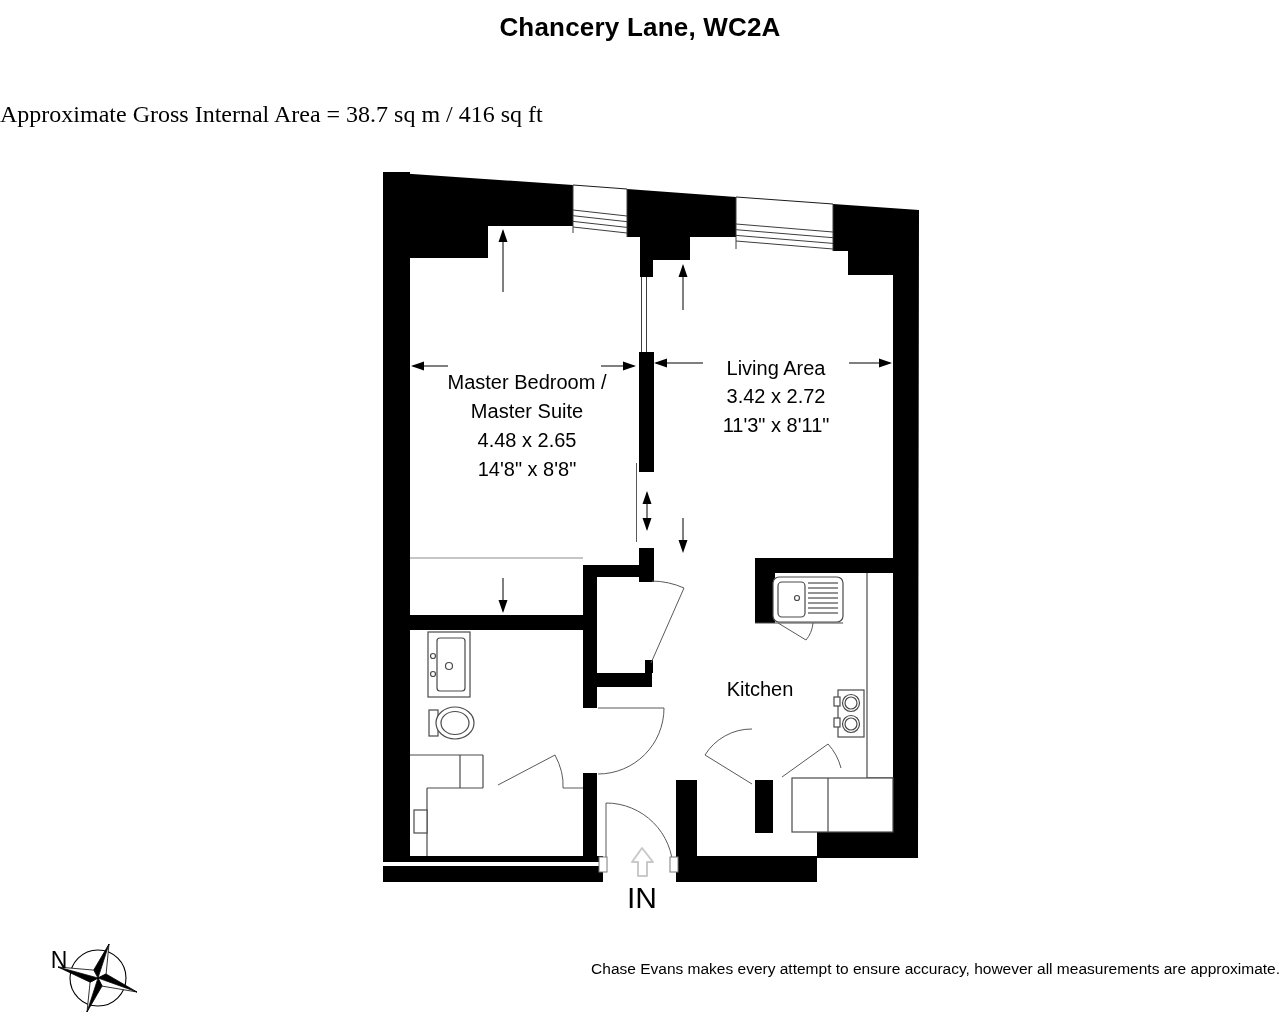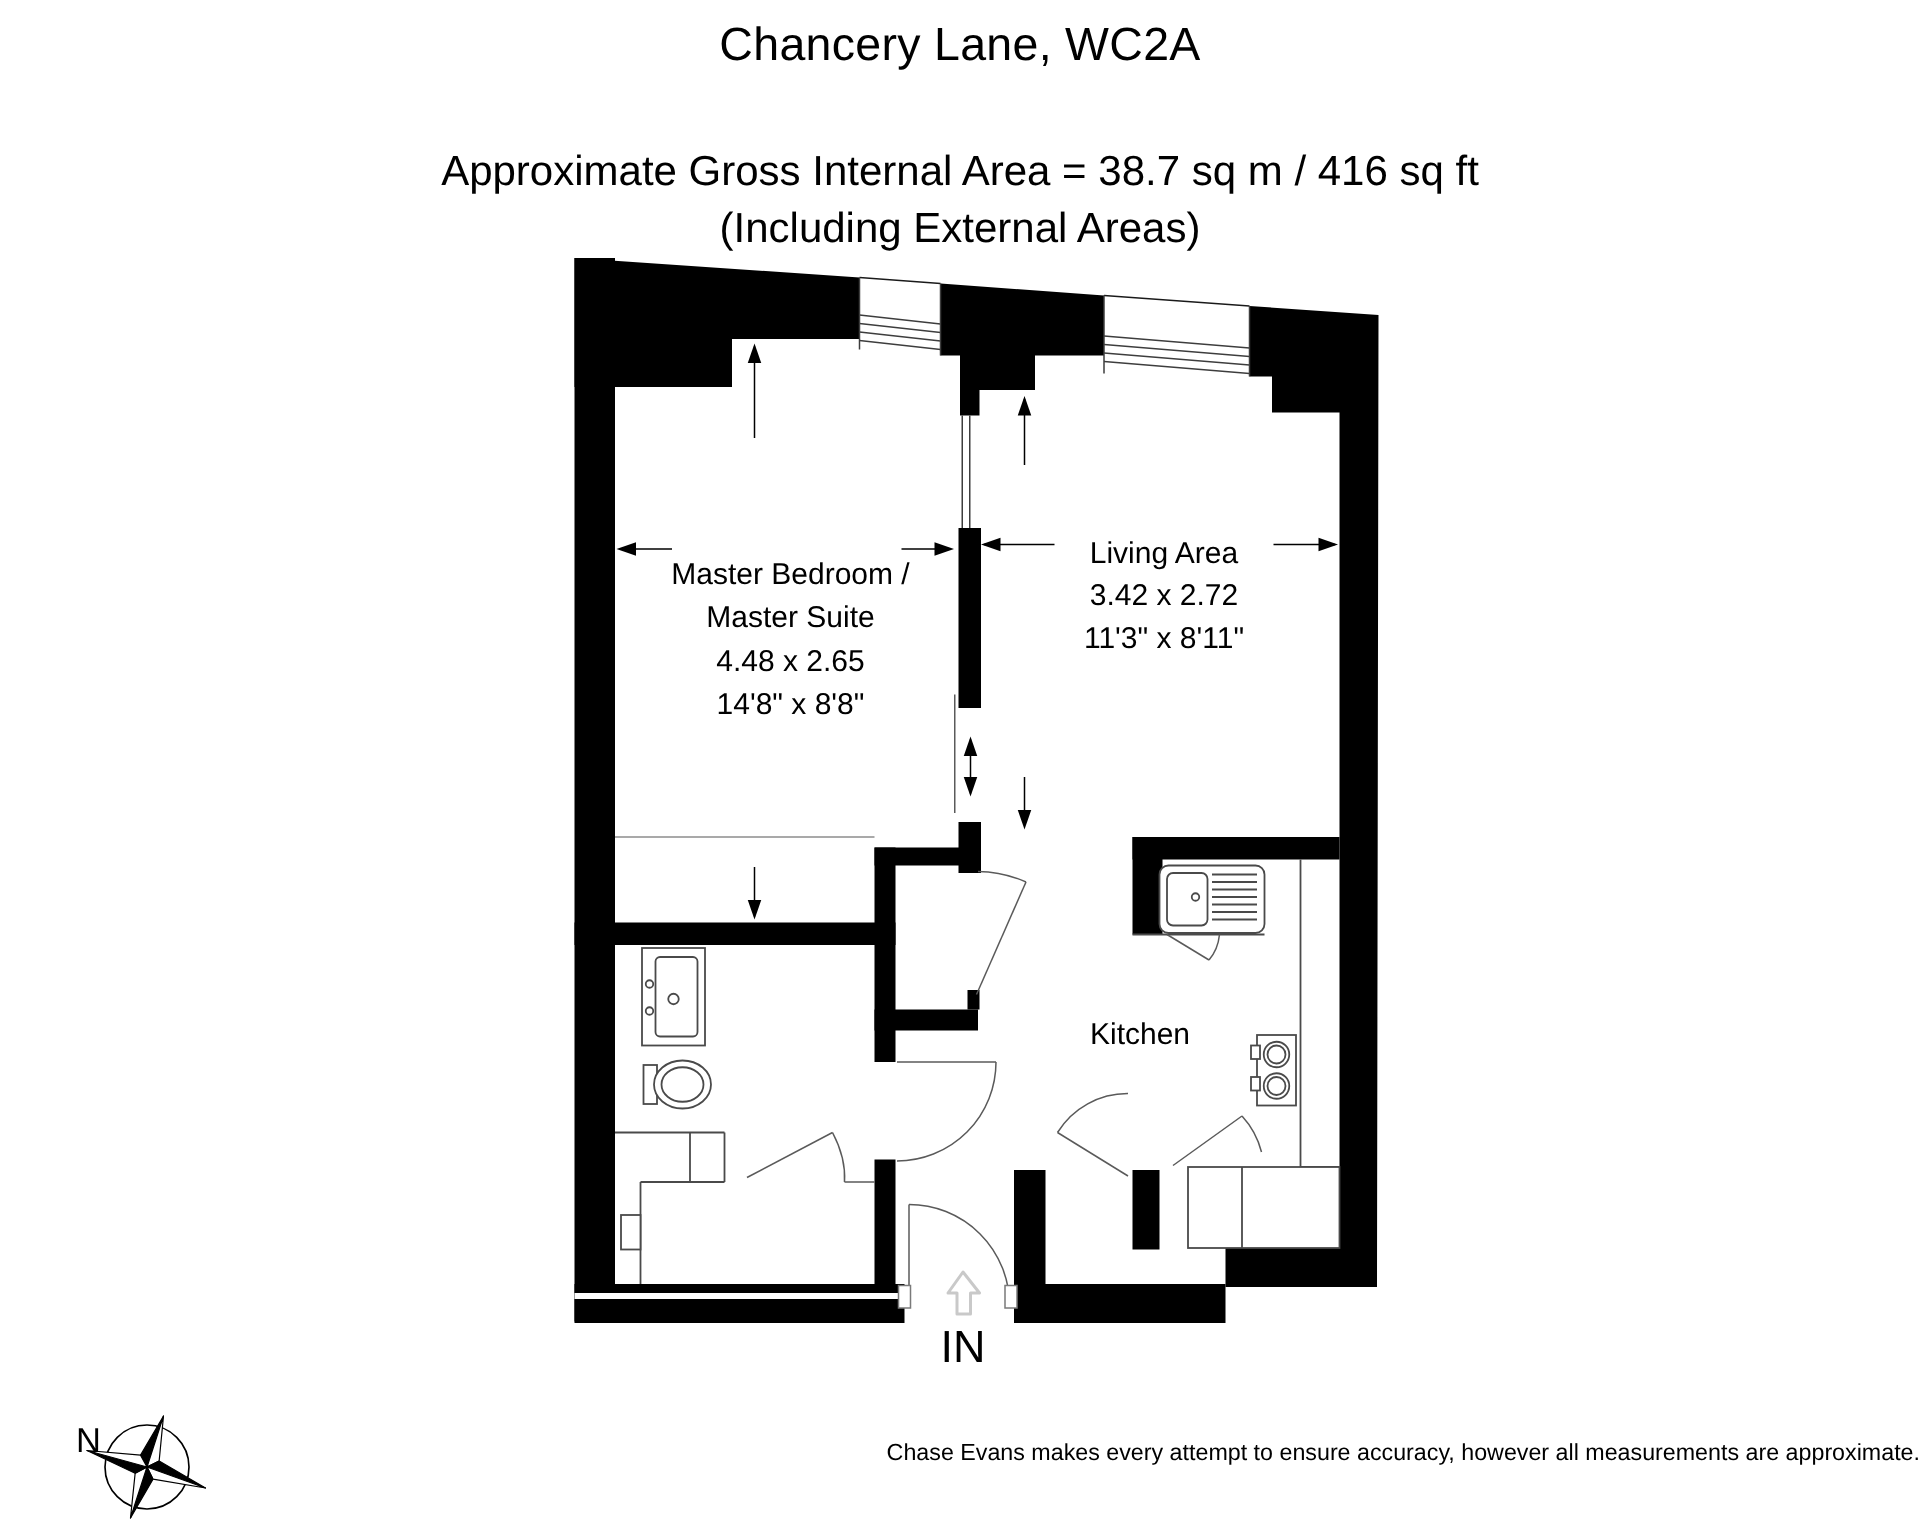--- a/index.html
+++ b/index.html
@@ -1,18 +1,18 @@
 <!DOCTYPE html>
 <html><head>
 <meta charset="utf-8">
 <style>
   html,body{margin:0;padding:0;background:#ffffff;width:1280px;height:1025px;overflow:hidden;}
   .page{position:relative;width:1280px;height:1025px;background:#fff;font-family:"Liberation Sans",sans-serif;color:#000;}
-  .title{position:absolute;top:12px;left:0;width:100%;text-align:center;font-size:31px;letter-spacing:0.2px;}
-  .subtitle{position:absolute;top:95px;left:0;width:100%;text-align:center;font-size:28px;line-height:38px;}
+  .title{position:absolute;top:12px;left:0;width:100%;text-align:center;font-size:26px;letter-spacing:0.2px;font-weight:bold;}
+  .subtitle{position:absolute;top:95px;left:0;width:100%;text-align:left;font-size:24px;line-height:38px;font-family:Liberation Serif, serif;}
   .footer{position:absolute;top:957px;left:0;width:100%;text-align:right;font-size:15.5px;line-height:23px;}
   svg.plan{position:absolute;left:0;top:0;width:1280px;height:1025px;}
   .w{fill:#000;stroke:none;}
   .wh{fill:#fff;stroke:none;}
   .ln{fill:none;stroke:#1a1a1a;stroke-width:1;}
   .glz{fill:none;stroke:#3d3d3d;stroke-width:1;}
   .door{fill:none;stroke:#5a5a5a;stroke-width:1;}
   .fx{fill:#fff;stroke:#4a4a4a;stroke-width:1.2;}
   .fxl{fill:none;stroke:#4a4a4a;stroke-width:1.2;}
   .thr{fill:#fff;stroke:#7a7a7a;stroke-width:1;}
@@ -28,21 +28,20 @@
 </style>
 </head>
 <body>
 
 <div class="page">
 
   <div class="title">Chancery Lane, WC2A</div>
 
   <div class="subtitle">
     <div>Approximate Gross Internal Area = 38.7 sq m / 416 sq ft</div>
-    <div>(Including External Areas)</div>
   </div>
 
   <svg class="plan" viewBox="0 0 1280 1025">
 
     <g>
       <rect class="w" x="383" y="172" width="27" height="709"></rect>
       <polygon class="w" points="383,172 573,185 573,226 488,226 488,258 383,258"></polygon>
       <polygon class="w" points="627,189 736,197 736,237 690,237 690,260 653,260 653,277 640,277 640,237 627,237"></polygon>
       <polygon class="w" points="833,204 919,210 918,858 893,858 893,275 848,275 848,251 833,251"></polygon>
       <rect class="w" x="383" y="856" width="220" height="26"></rect>

